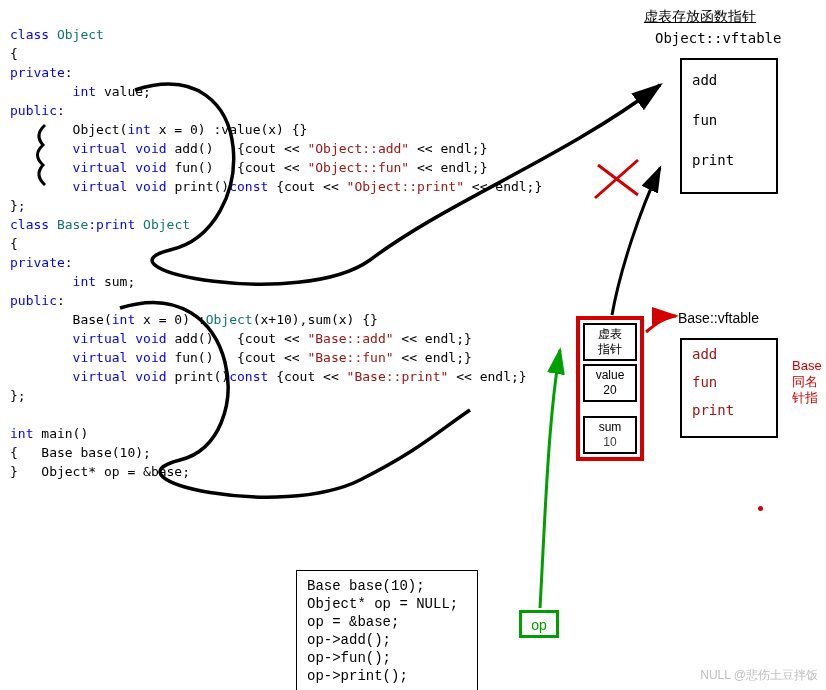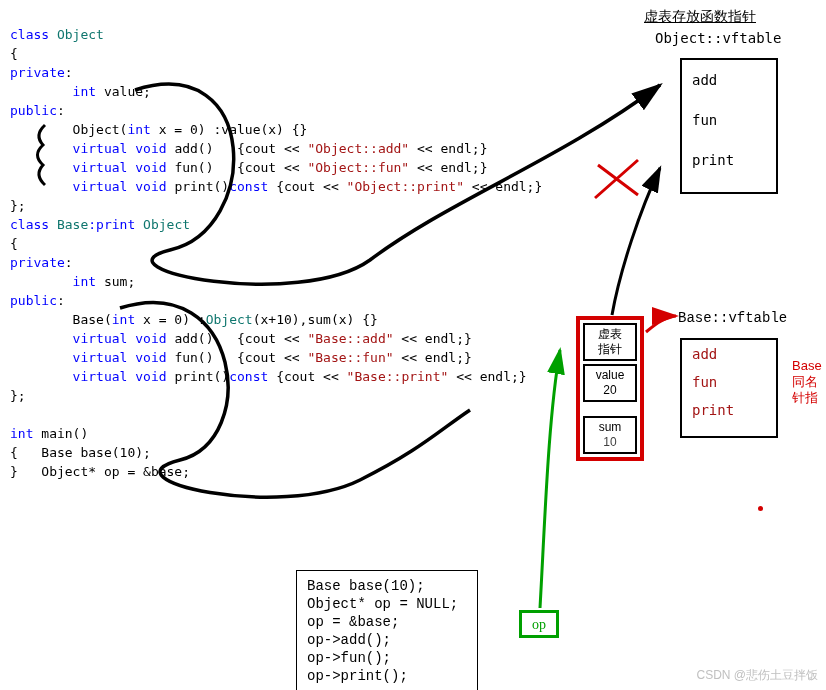--- a/index.html
+++ b/index.html
@@ -49,21 +49,21 @@
     position: absolute;
     left: 655px;
     top: 30px;
     font-family: monospace;
     font-size: 14px;
   }
   .title3 {
     position: absolute;
     left: 678px;
     top: 310px;
-    font-family: Liberation Mono, monospace;
+    font-family: Liberation Sans, sans-serif;
     font-size: 14px;
   }
 
   .obj-vtable {
     position: absolute;
     left: 680px;
     top: 58px;
     width: 98px;
     height: 136px;
     border: 2px solid #000;
@@ -110,21 +110,21 @@
   .op-box {
     position: absolute;
     left: 519px;
     top: 610px;
     width: 40px;
     height: 28px;
     border: 3px solid #00a000;
     color: #00a000;
     text-align: center;
     line-height: 24px;
-    font-family: Liberation Serif, serif;
+    font-family: Liberation Sans, sans-serif;
     font-size: 14px;
   }
 
   .side-red-text {
     position: absolute;
     left: 792px;
     top: 358px;
     font-family: sans-serif;
     font-size: 13px;
     color: #d40000;
@@ -226,21 +226,21 @@
 
 <div class="red-dot"></div>
 
 <div class="snippet-box"><span>Base base(10);</span>
 <span>Object* op = NULL;</span>
 <span>op = &amp;base;</span>
 <span>op-&gt;add();</span>
 <span>op-&gt;fun();</span>
 <span>op-&gt;print();</span></div>
 
-<div class="watermark">CSDN @悲伤土豆拌饭</div>
+<div class="watermark">NULL @悲伤土豆拌饭</div>
 
 <svg class="overlay">
   <defs>
     <marker id="ah-black" markerWidth="10" markerHeight="10" refX="8" refY="3" orient="auto">
       <path d="M0,0 L9,3 L0,6 Z" fill="#000"></path>
     </marker>
     <marker id="ah-red" markerWidth="10" markerHeight="10" refX="8" refY="3" orient="auto">
       <path d="M0,0 L9,3 L0,6 Z" fill="#d40000"></path>
     </marker>
     <marker id="ah-green" markerWidth="10" markerHeight="10" refX="8" refY="3" orient="auto">

